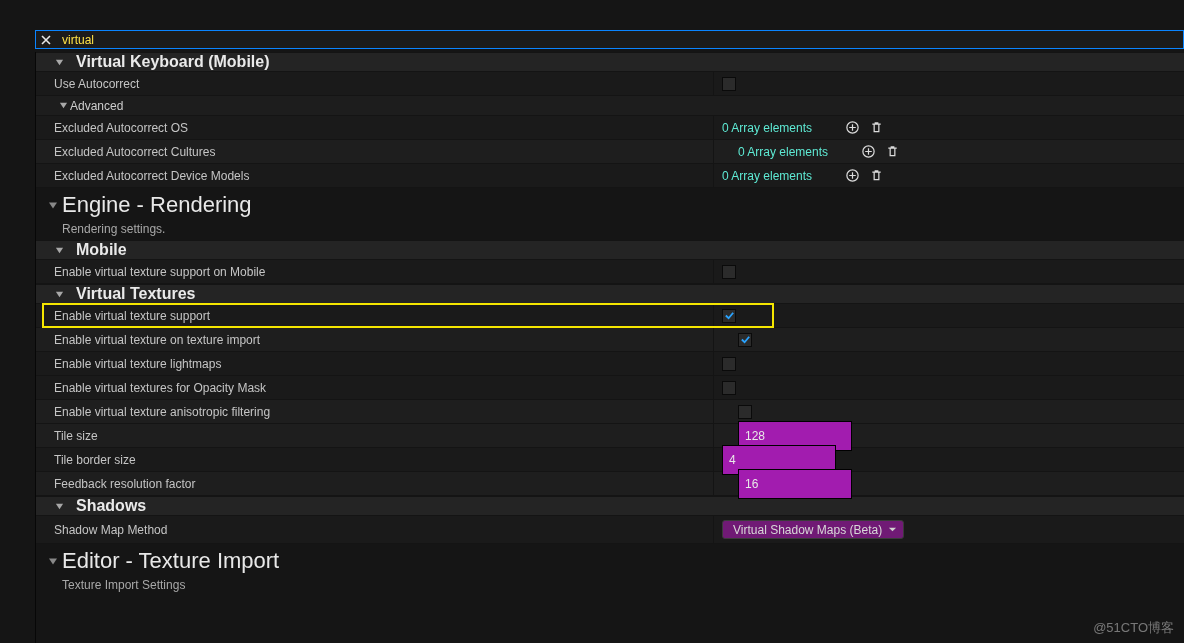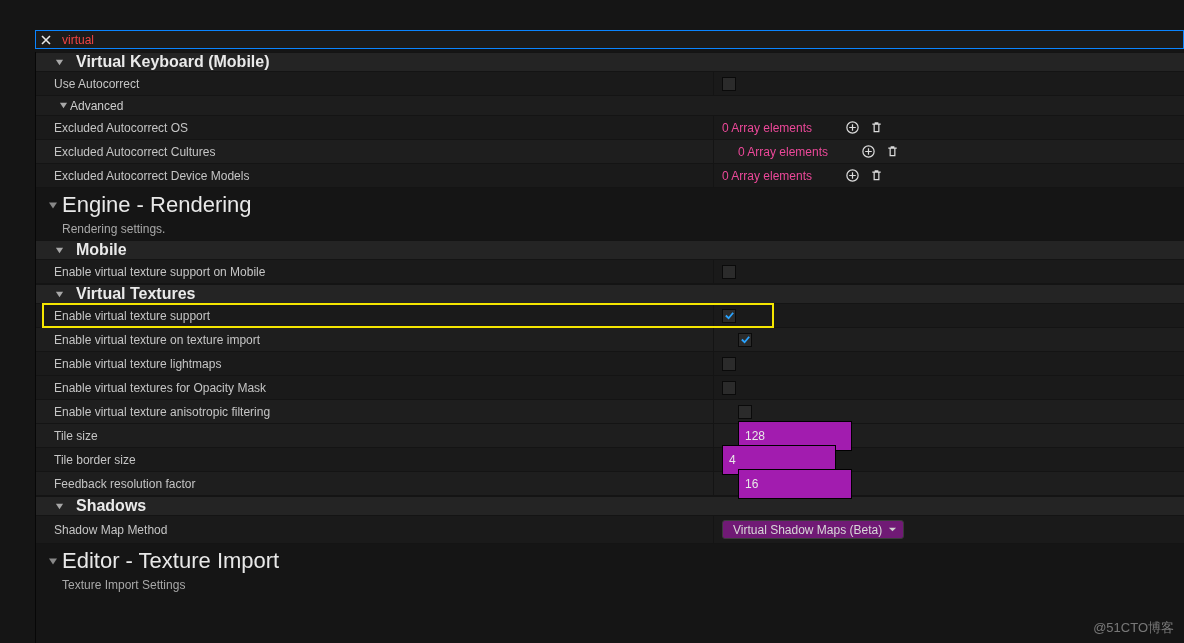--- a/index.html
+++ b/index.html
@@ -38,21 +38,21 @@
     justify-content: center;
     color: #e0e0e0;
     cursor: pointer;
   }
   .search-close svg { width: 10px; height: 10px; }
   .search-input {
     flex: 1;
     background: transparent;
     border: none;
     outline: none;
-    color: #ef4444;
+    color: #fde047;
     font-size: 12px;
     padding: 0 6px;
   }
 
   .content {
     position: absolute;
     top: 22px;
     left: 0;
     right: 0;
     bottom: 0;
@@ -165,21 +165,21 @@
     background: #2b2b2b;
     display: flex;
     align-items: center;
     justify-content: center;
   }
   .cbx.checked svg { width: 11px; height: 11px; }
   .cbx svg { display: none; }
   .cbx.checked svg { display: block; }
 
   
-  .arr-text { color: #ec4899; font-size: 12px; width: 92px; }
+  .arr-text { color: #5eead4; font-size: 12px; width: 92px; }
   .arr-btns { display: flex; gap: 8px; align-items: center; margin-left: 18px; }
   .icon-btn {
     width: 16px; height: 16px;
     display: flex; align-items: center; justify-content: center;
     cursor: pointer;
     color: #dcdcdc;
   }
   .icon-btn svg { width: 15px; height: 15px; stroke: #dcdcdc; fill: none; }
 
   

